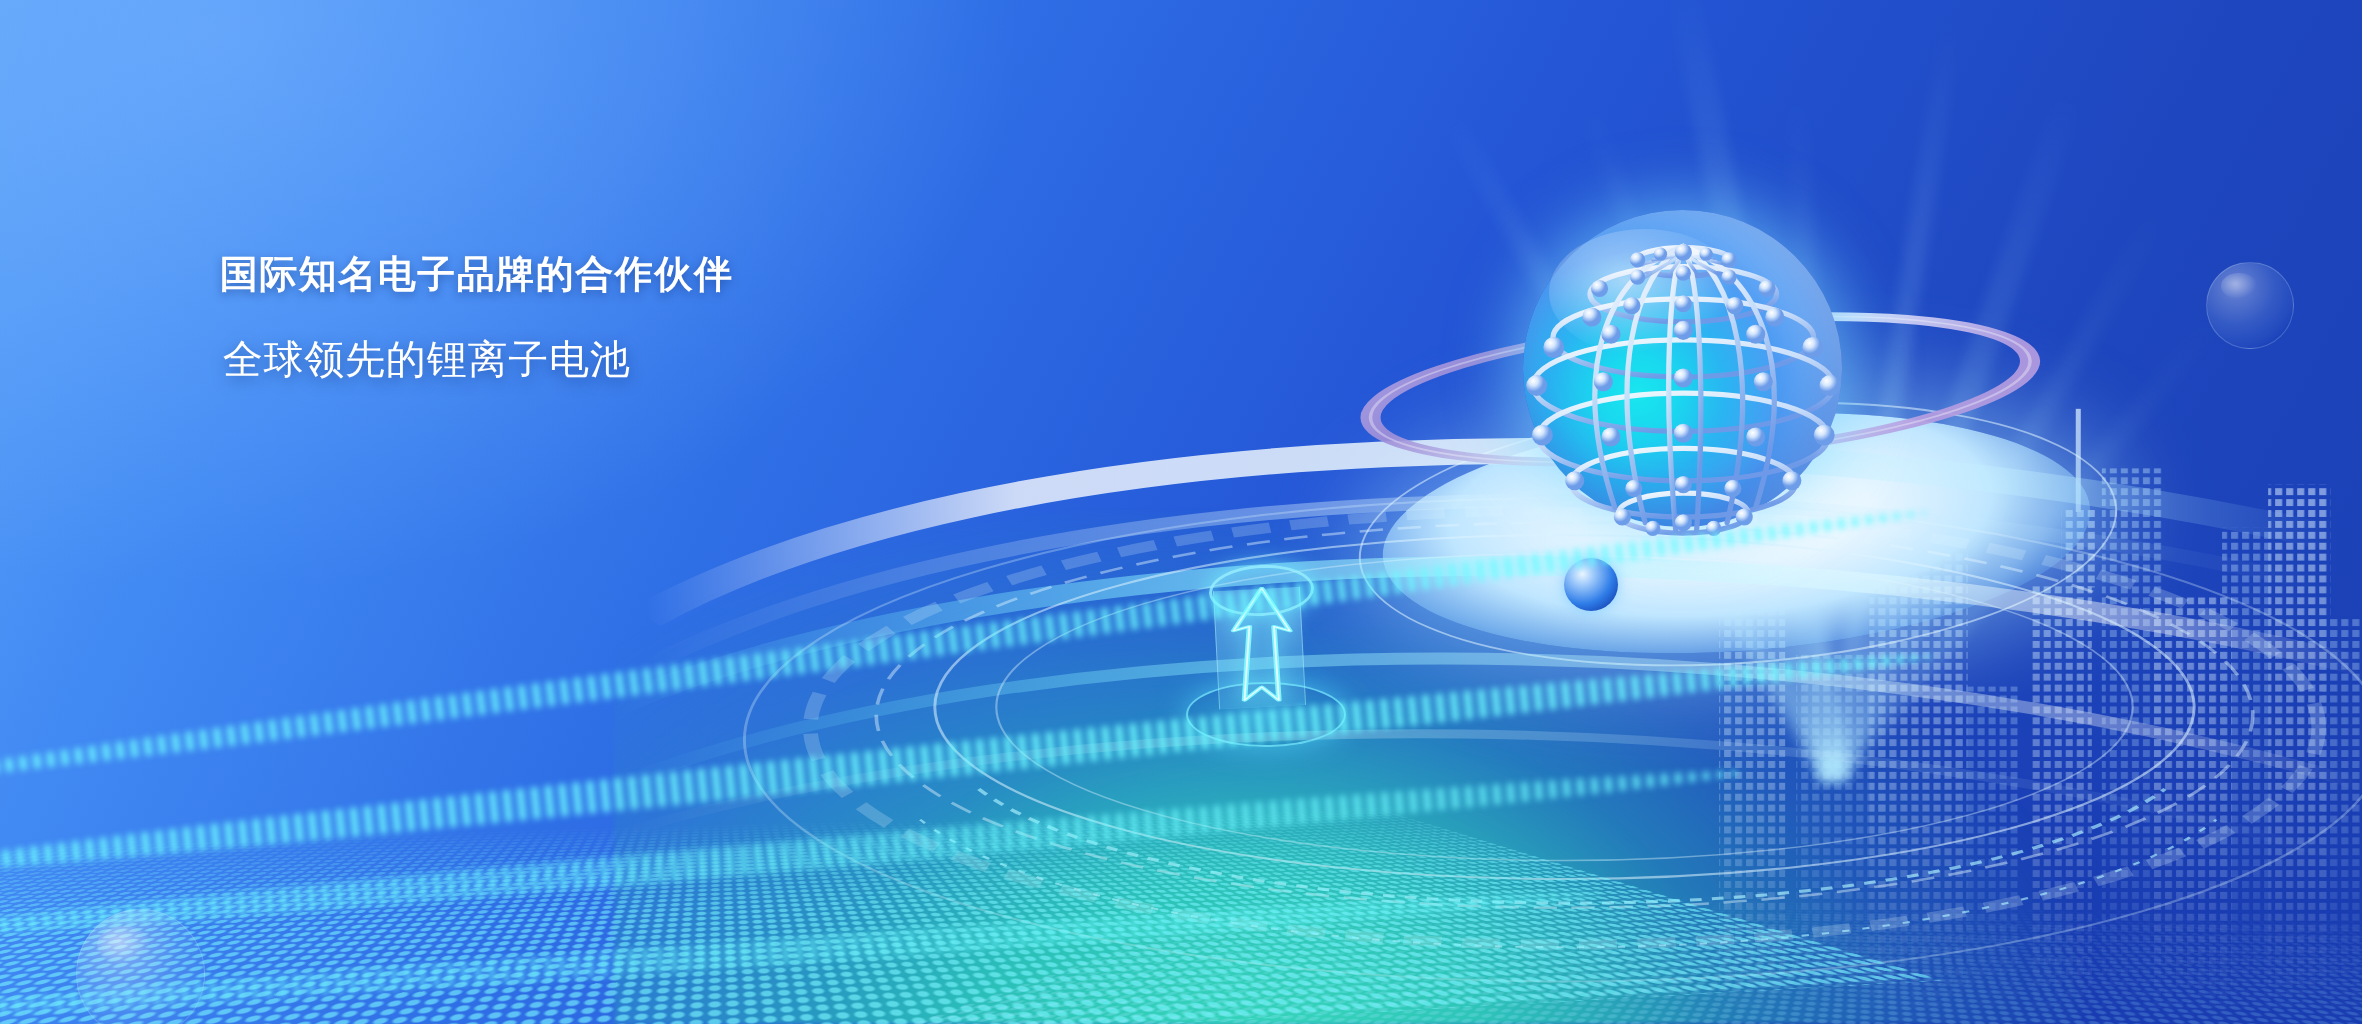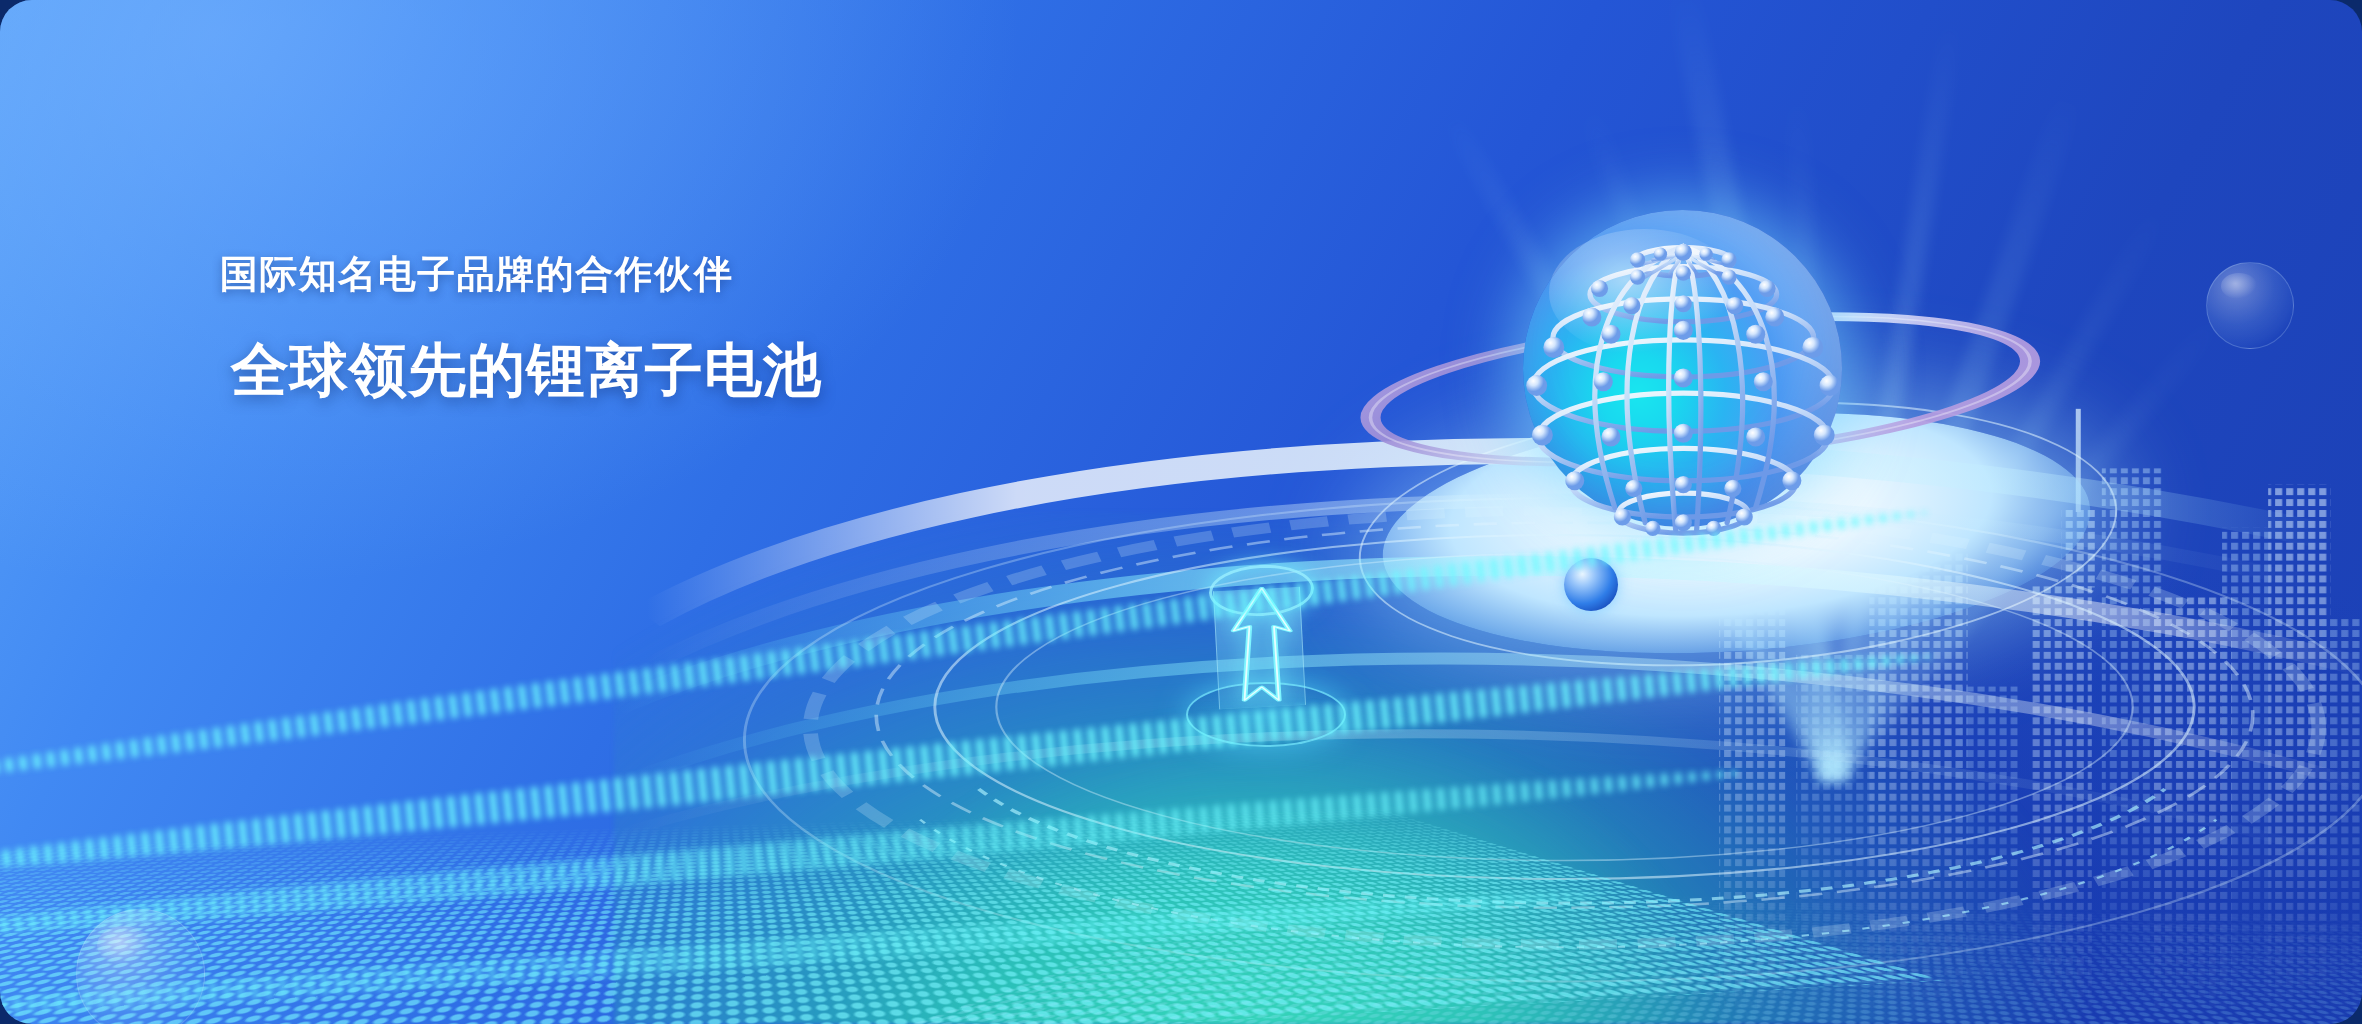--- a/index.html
+++ b/index.html
@@ -1,21 +1,20 @@
 <!DOCTYPE html>
 <html><head>
 <meta charset="utf-8">
 <style>
   html,body{margin:0;padding:0;background:#0b2a6b;}
   #stage{
     position:relative;
     width:2362px;height:1024px;
     overflow:hidden;
     font-family:"Liberation Sans","DejaVu Sans",sans-serif;
-    border-radius:32px;
   }
 
   
   .bg-base{
     position:absolute;inset:0;
     background:linear-gradient(118deg,#5ba3f9 0%,#4189f3 16%,#2f6fe6 34%,#2456d6 55%,#1e46be 78%,#1b3fb4 100%);
   }
   .bg-glow-tl{
     position:absolute;left:-12%;top:-30%;width:60%;height:95%;
     background:radial-gradient(ellipse at 35% 35%,rgba(120,180,255,.55),rgba(120,180,255,0) 62%);
@@ -209,25 +208,25 @@
     color:#ffffff;
     font-size:38px;
     font-weight:600;
     letter-spacing:.04em;
     margin:0 0 34px 0;
     text-shadow:0 3px 10px rgba(10,40,110,.45);
     white-space:nowrap;
   }
   .headline{
     color:#ffffff;
-    font-size:58px;
-    font-weight:700;
+    font-size:40px;
+    font-weight:400;
     line-height:1.25;
     letter-spacing:.02em;
-    margin:11px;
+    margin:3px;
     text-shadow:0 4px 14px rgba(10,40,110,.50);
     white-space:nowrap;
   }
 </style>
 </head>
 <body>
 
 <div id="stage">
 
   <div class="bg-base"></div>

